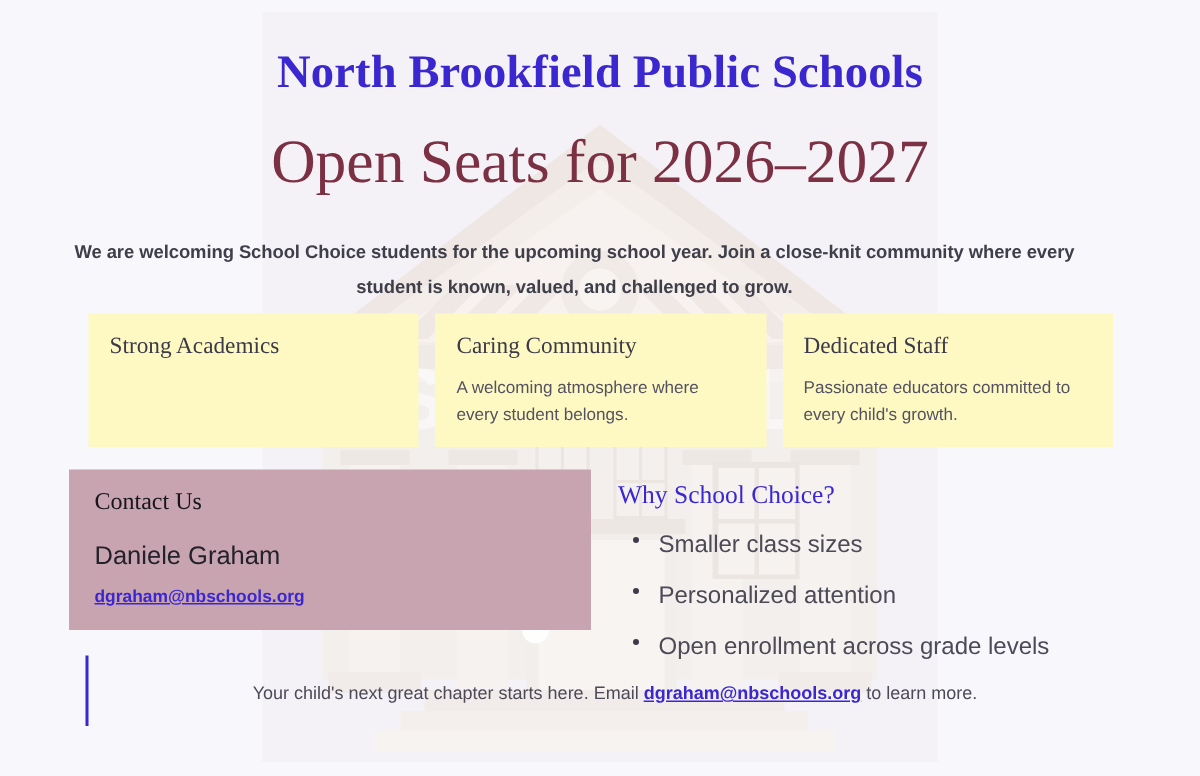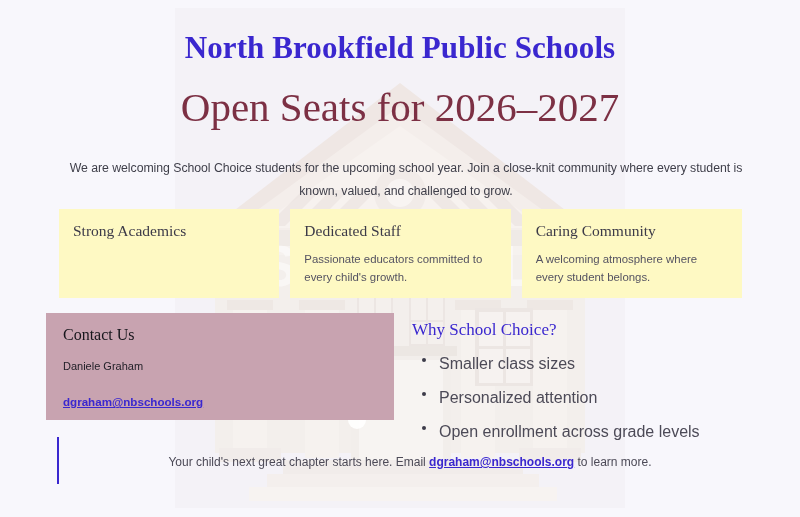--- a/index.html
+++ b/index.html
@@ -58,26 +58,26 @@
     font-family: "Liberation Serif", "DejaVu Serif", serif;
     font-size: 41px;
     font-weight: 400;
     color: #7c3044;
     line-height: 1.15;
   }
 
   
   .intro {
     position: absolute;
-    left: 63px;
+    left: 40px;
     top: 157px;
     width: 686px;
     text-align: center;
     font-size: 12.3px;
-    font-weight: 400;
+    font-weight: 700;
     color: #3f3f4a;
     line-height: 1.85;
     letter-spacing: -0.05px;
   }
 
   
   .cards {
     position: absolute;
     left: 59px;
     top: 209px;
@@ -119,24 +119,24 @@
   }
   .contact-title {
     font-family: "Liberation Serif", "DejaVu Serif", serif;
     font-size: 16px;
     font-weight: 400;
     color: #17161c;
     line-height: 1.2;
     margin-bottom: 14px;
   }
   .contact-name {
-    font-size: 11px;
+    font-size: 17px;
     color: #232129;
     line-height: 1.55;
-    margin-bottom: 17px;
+    margin-bottom: 3px;
   }
   .contact-email {
     font-size: 11.6px;
     font-weight: 700;
     color: #3a27cf;
     text-decoration: underline;
     line-height: 1.5;
     display: inline-block;
     cursor: pointer;
   }
@@ -303,26 +303,26 @@
   <div class="school-title">North Brookfield Public Schools</div>
   <div class="main-heading">Open Seats for 2026–2027</div>
 
   <div class="intro">We are welcoming School Choice students for the upcoming school year. Join a close-knit community where every student is known, valued, and challenged to grow.</div>
 
   <div class="cards">
     <div class="card">
       <div class="card-title">Strong Academics</div>
     </div>
     <div class="card">
+      <div class="card-title">Caring Community</div>
+      <div class="card-body">A welcoming atmosphere where every student belongs.</div>
+    </div>
+    <div class="card">
       <div class="card-title">Dedicated Staff</div>
       <div class="card-body">Passionate educators committed to every child's growth.</div>
-    </div>
-    <div class="card">
-      <div class="card-title">Caring Community</div>
-      <div class="card-body">A welcoming atmosphere where every student belongs.</div>
     </div>
   </div>
 
   <div class="contact-box">
     <div class="contact-title">Contact Us</div>
     <div class="contact-name">Daniele Graham</div>
     <a class="contact-email" href="#">dgraham@nbschools.org</a>
   </div>
 
   <div class="why">

